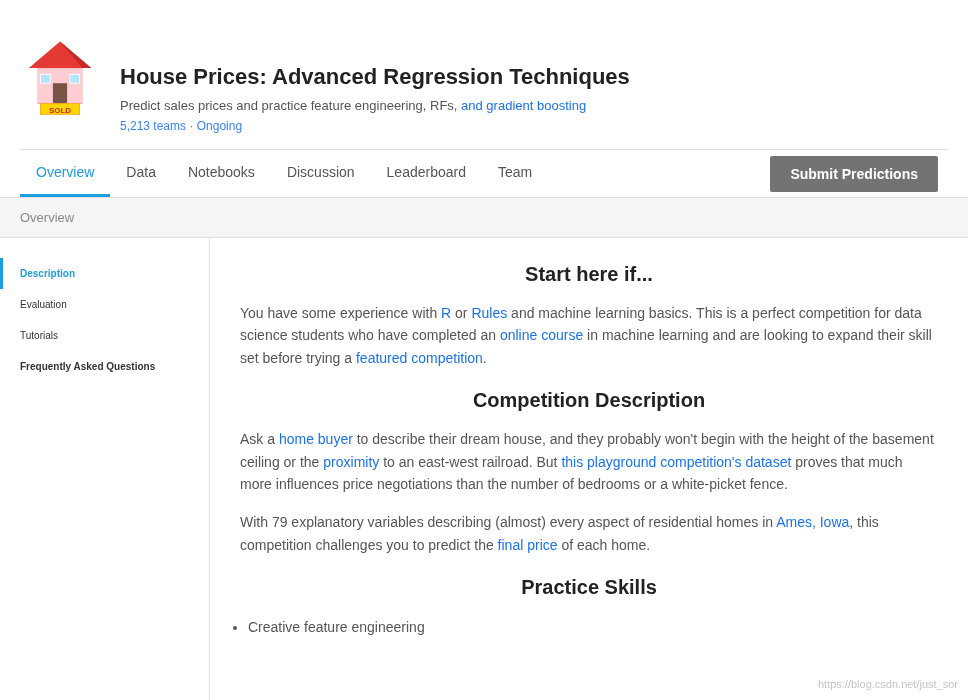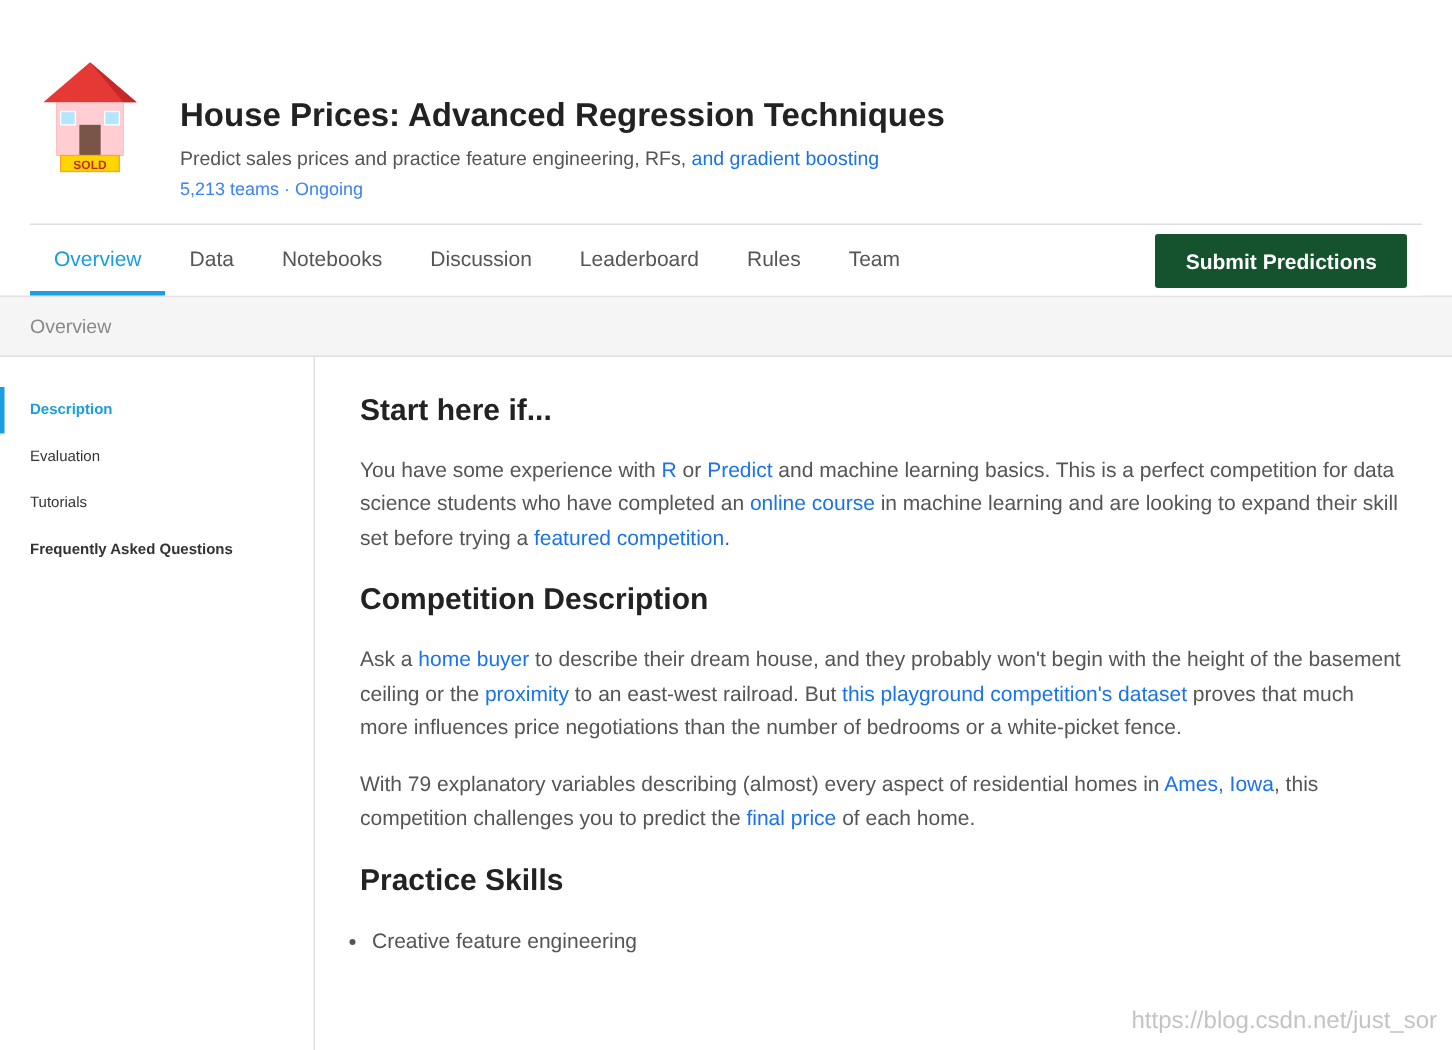--- a/index.html
+++ b/index.html
@@ -85,21 +85,21 @@
       gap: 10px;
       padding-right: 10px;
     }
     .nav-my-submissions {
       font-size: 14px;
       color: #555;
       cursor: pointer;
       padding: 14px 16px;
     }
     .nav-submit-btn {
-      background: #14532d;
+      background: #737373;
       color: #fff;
       border: none;
       padding: 10px 20px;
       font-size: 14px;
       font-weight: bold;
       cursor: pointer;
       border-radius: 2px;
       white-space: nowrap;
     }
 
@@ -146,20 +146,21 @@
       flex: 1;
       padding: 25px 30px;
       background: #fff;
     }
     .section-title {
       font-size: 20px;
       font-weight: bold;
       color: #222;
       margin-bottom: 16px;
       margin-top: 20px;
+      text-align: center;
     }
     .section-title:first-child { margin-top: 0; }
     .content-paragraph {
       font-size: 14px;
       line-height: 1.6;
       color: #555;
       margin-bottom: 16px;
     }
     .content-paragraph a, .text-link {
       color: #1a73e8;
@@ -174,21 +175,21 @@
       color: #555;
       line-height: 1.8;
       list-style-type: disc;
     }
 
     
     .watermark {
       position: fixed;
       bottom: 10px;
       right: 10px;
-      font-size: 16px;
+      font-size: 11px;
       color: #aaa;
       opacity: 0.7;
     }
   </style>
 </head>
 <body>
 
 <div class="header">
   <div class="header-top">
 
@@ -228,21 +229,20 @@
     </div>
   </div>
 
   <div class="nav-bar">
     <div class="nav-tabs">
       <a class="nav-tab active">Overview</a>
       <a class="nav-tab">Data</a>
       <a class="nav-tab">Notebooks</a>
       <a class="nav-tab">Discussion</a>
       <a class="nav-tab">Leaderboard</a>
-      <a class="nav-tab">Rules</a>
       <a class="nav-tab">Team</a>
     </div>
     <div class="nav-right">
       <button class="nav-submit-btn">Submit Predictions</button>
     </div>
   </div>
 </div>
 
 <div class="breadcrumb-bar">
   <span>Overview</span>
@@ -254,21 +254,21 @@
     <a class="sidebar-item active">Description</a>
     <a class="sidebar-item">Evaluation</a>
     <a class="sidebar-item">Tutorials</a>
     <a class="sidebar-item bold">Frequently Asked Questions</a>
   </nav>
 
   <div class="content-area">
 
     <h2 class="section-title">Start here if...</h2>
     <p class="content-paragraph">
-      You have some experience with <a class="text-link">R</a> or <a class="text-link">Predict</a> and machine learning basics. This is a perfect competition for data science students who have completed an <a class="text-link">online course</a> in machine learning and are looking to expand their skill set before trying a <a class="text-link">featured competition</a>.
+      You have some experience with <a class="text-link">R</a> or <a class="text-link">Rules</a> and machine learning basics. This is a perfect competition for data science students who have completed an <a class="text-link">online course</a> in machine learning and are looking to expand their skill set before trying a <a class="text-link">featured competition</a>.
     </p>
 
     <h2 class="section-title">Competition Description</h2>
     <p class="content-paragraph">
       Ask a <a class="text-link">home buyer</a> to describe their dream house, and they probably won't begin with the height of the basement ceiling or the <a class="text-link">proximity</a> to an east-west railroad. But <a class="text-link">this playground competition's dataset</a> proves that much more influences price negotiations than the number of bedrooms or a white-picket fence.
     </p>
     <p class="content-paragraph">
       With 79 explanatory variables describing (almost) every aspect of residential homes in <a class="text-link">Ames, Iowa</a>, this competition challenges you to predict the <a class="text-link">final price</a> of each home.
     </p>
 

